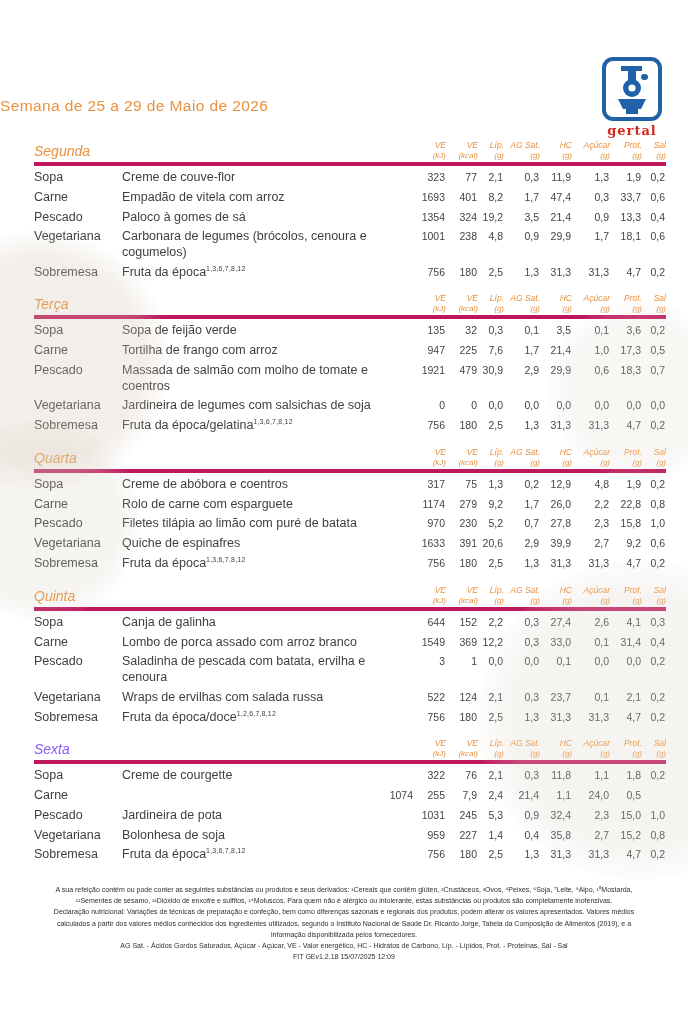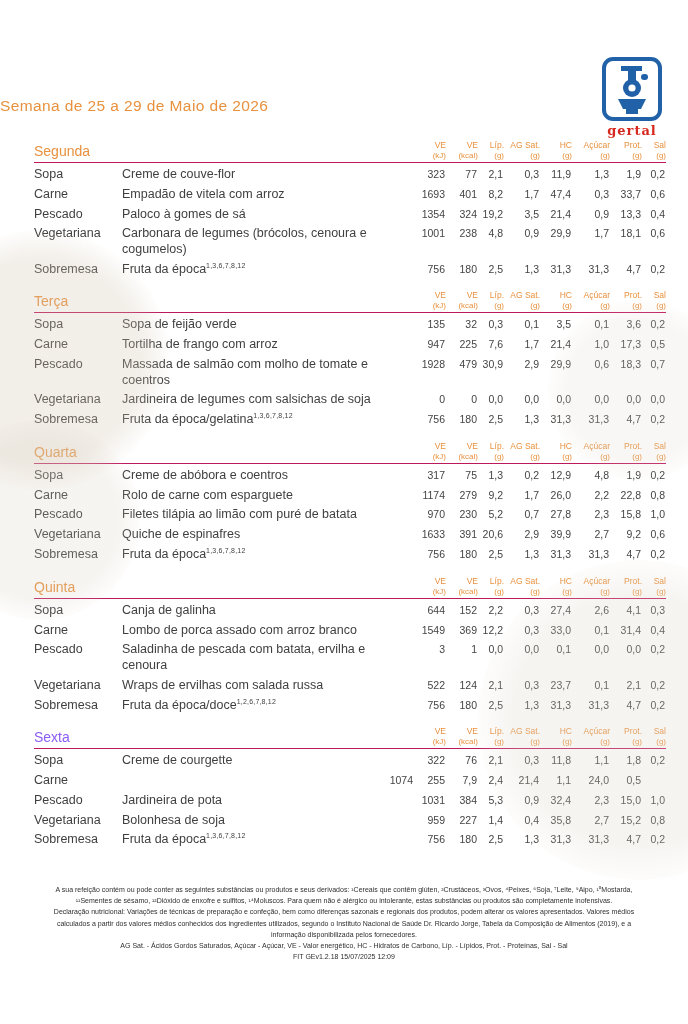--- a/index.html
+++ b/index.html
@@ -30,21 +30,21 @@
     font-size:15.5px;font-weight:normal;letter-spacing:.4px;
   }
 
   .menu{padding:12px 22px 0 34px;}
 
   .day-header,.meal-row{
     display:grid;
     grid-template-columns:88px 292px 32px 32px 26px 36px 32px 38px 32px 24px;
     align-items:end;
   }
-  .day-header{border-bottom:1px solid #be185d;padding-bottom:2px;margin-top:14px;}
+  .day-header{border-bottom:4px solid #be185d;padding-bottom:2px;margin-top:14px;font-style:italic;}
   .day{margin-bottom:6px;}
   .day-name{grid-column:1 / 3;font-size:14px;padding-bottom:1px;}
   .col-head{text-align:right;font-size:8.5px;line-height:1.15;}
   .ch-unit{font-size:8px;}
 
   .meal-row{align-items:start;margin-top:4px;}
   .cat{font-size:12.5px;line-height:1.25;}
   .dish{font-size:12.5px;line-height:1.25;padding-right:10px;}
   .dish sup{font-size:7px;vertical-align:super;letter-spacing:.2px;}
   .val{font-size:10.5px;text-align:right;line-height:1.5;padding-right:1px;color:#444;}
@@ -261,21 +261,21 @@
           <div class="val">1,7</div>
           <div class="val">21,4</div>
           <div class="val">1,0</div>
           <div class="val">17,3</div>
           <div class="val">0,5</div>
         </div>
 
   <div class="meal-row">
     <div class="cat">Pescado</div>
     <div class="dish"><span class="dish-text">Massada de salmão com molho de tomate e coentros</span><sup class="dish-sup"></sup></div>
-  <div class="val">1928</div>
+  <div class="val">1921</div>
           <div class="val">479</div>
           <div class="val">30,9</div>
           <div class="val">2,9</div>
           <div class="val">29,9</div>
           <div class="val">0,6</div>
           <div class="val">18,3</div>
           <div class="val">0,7</div>
         </div>
 
   <div class="meal-row">
@@ -597,21 +597,21 @@
           <div class="val">21,4</div>
           <div class="val">1,1</div>
           <div class="val">24,0</div>
           <div class="val">0,5</div>
         </div>
 
   <div class="meal-row">
     <div class="cat">Pescado</div>
     <div class="dish"><span class="dish-text">Jardineira de pota</span><sup class="dish-sup"></sup></div>
   <div class="val">1031</div>
-          <div class="val">384</div>
+          <div class="val">245</div>
           <div class="val">5,3</div>
           <div class="val">0,9</div>
           <div class="val">32,4</div>
           <div class="val">2,3</div>
           <div class="val">15,0</div>
           <div class="val">1,0</div>
         </div>
 
   <div class="meal-row">
     <div class="cat">Vegetariana</div>

